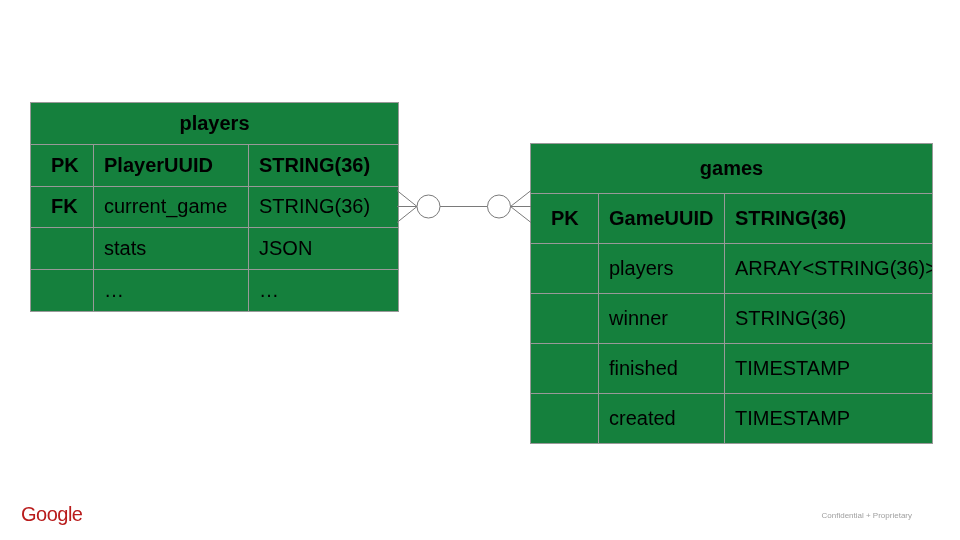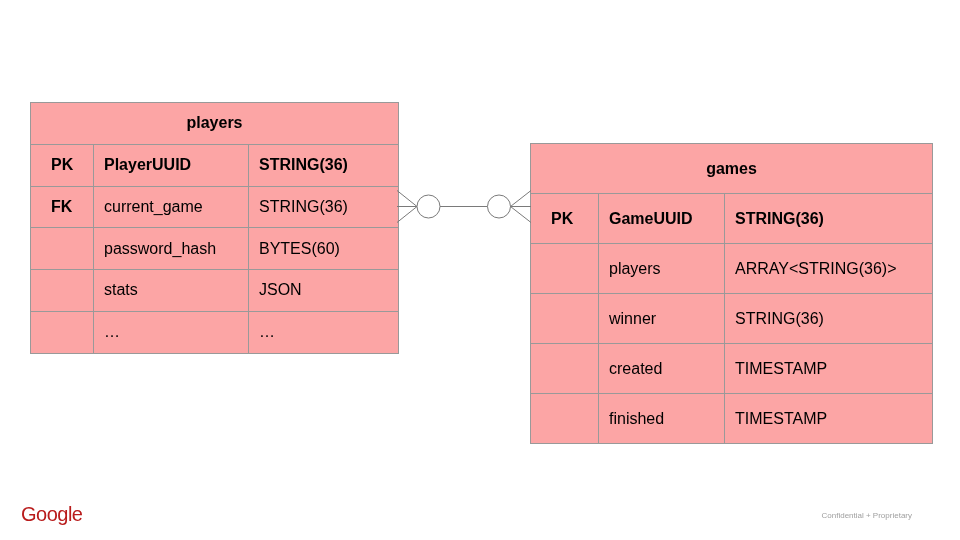--- a/index.html
+++ b/index.html
@@ -10,22 +10,22 @@
     font-family: "Liberation Sans", sans-serif;
     overflow: hidden;
   }
   .db-table {
     position: absolute;
     border-collapse: collapse;
     table-layout: fixed;
   }
   .db-table td {
     border: 1px solid #999999;
-    background: #fca5a5;
-    font-size: 16px;
+    background: #15803d;
+    font-size: 20px;
     color: #000000;
     padding: 0 4px 0 10px;
     vertical-align: middle;
     white-space: nowrap;
     overflow: hidden;
   }
   .db-table td.key-col { padding-left: 20px; }
   .db-table tr.tbl-header td {
     text-align: center;
     font-weight: bold;
@@ -76,25 +76,20 @@
     <td class="bold">PlayerUUID</td>
     <td class="bold">STRING(36)</td>
   </tr>
   <tr>
     <td class="key-col bold">FK</td>
     <td>current_game</td>
     <td>STRING(36)</td>
   </tr>
   <tr>
     <td class="key-col"></td>
-    <td>password_hash</td>
-    <td>BYTES(60)</td>
-  </tr>
-  <tr>
-    <td class="key-col"></td>
     <td>stats</td>
     <td>JSON</td>
   </tr>
   <tr>
     <td class="key-col"></td>
     <td>…</td>
     <td>…</td>
   </tr>
 </tbody>
   </table>
@@ -119,26 +114,26 @@
     <td>players</td>
     <td>ARRAY&lt;STRING(36)&gt;</td>
   </tr>
   <tr>
     <td class="key-col"></td>
     <td>winner</td>
     <td>STRING(36)</td>
   </tr>
   <tr>
     <td class="key-col"></td>
-    <td>created</td>
+    <td>finished</td>
     <td>TIMESTAMP</td>
   </tr>
   <tr>
     <td class="key-col"></td>
-    <td>finished</td>
+    <td>created</td>
     <td>TIMESTAMP</td>
   </tr>
 </tbody>
   </table>
 
 <svg id="connector" width="136" height="45" viewBox="0 0 136 45" aria-hidden="true">
   <g stroke="#7a7a7a" stroke-width="1" fill="none">
     <path d="M21 22.5 L1 6.5 M21 22.5 L1 22.5 M21 22.5 L1 38.5"></path>
     <circle cx="32.5" cy="22.5" r="11.5" fill="#ffffff"></circle>
     <line x1="44" y1="22.5" x2="91.5" y2="22.5"></line>

